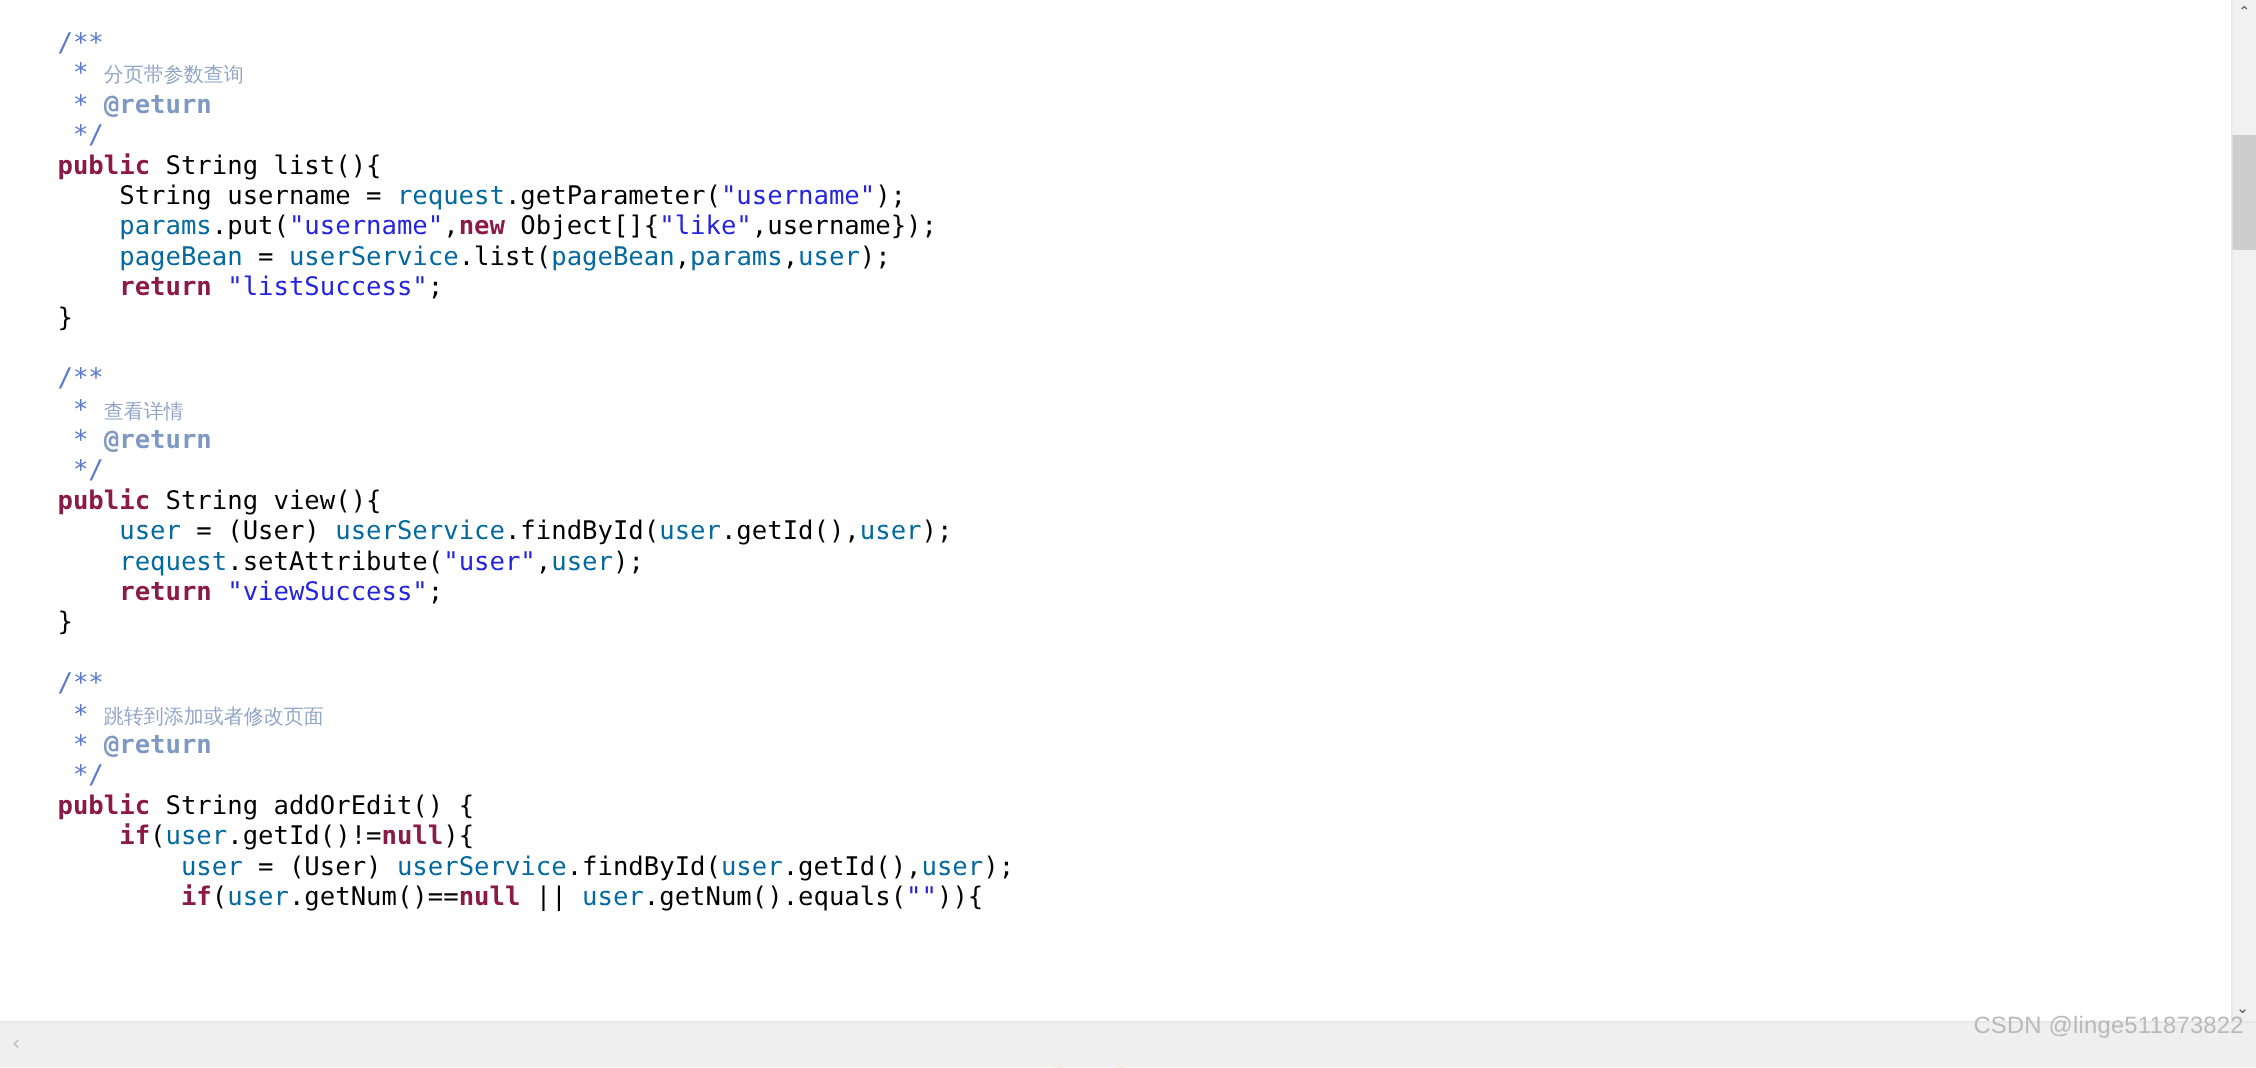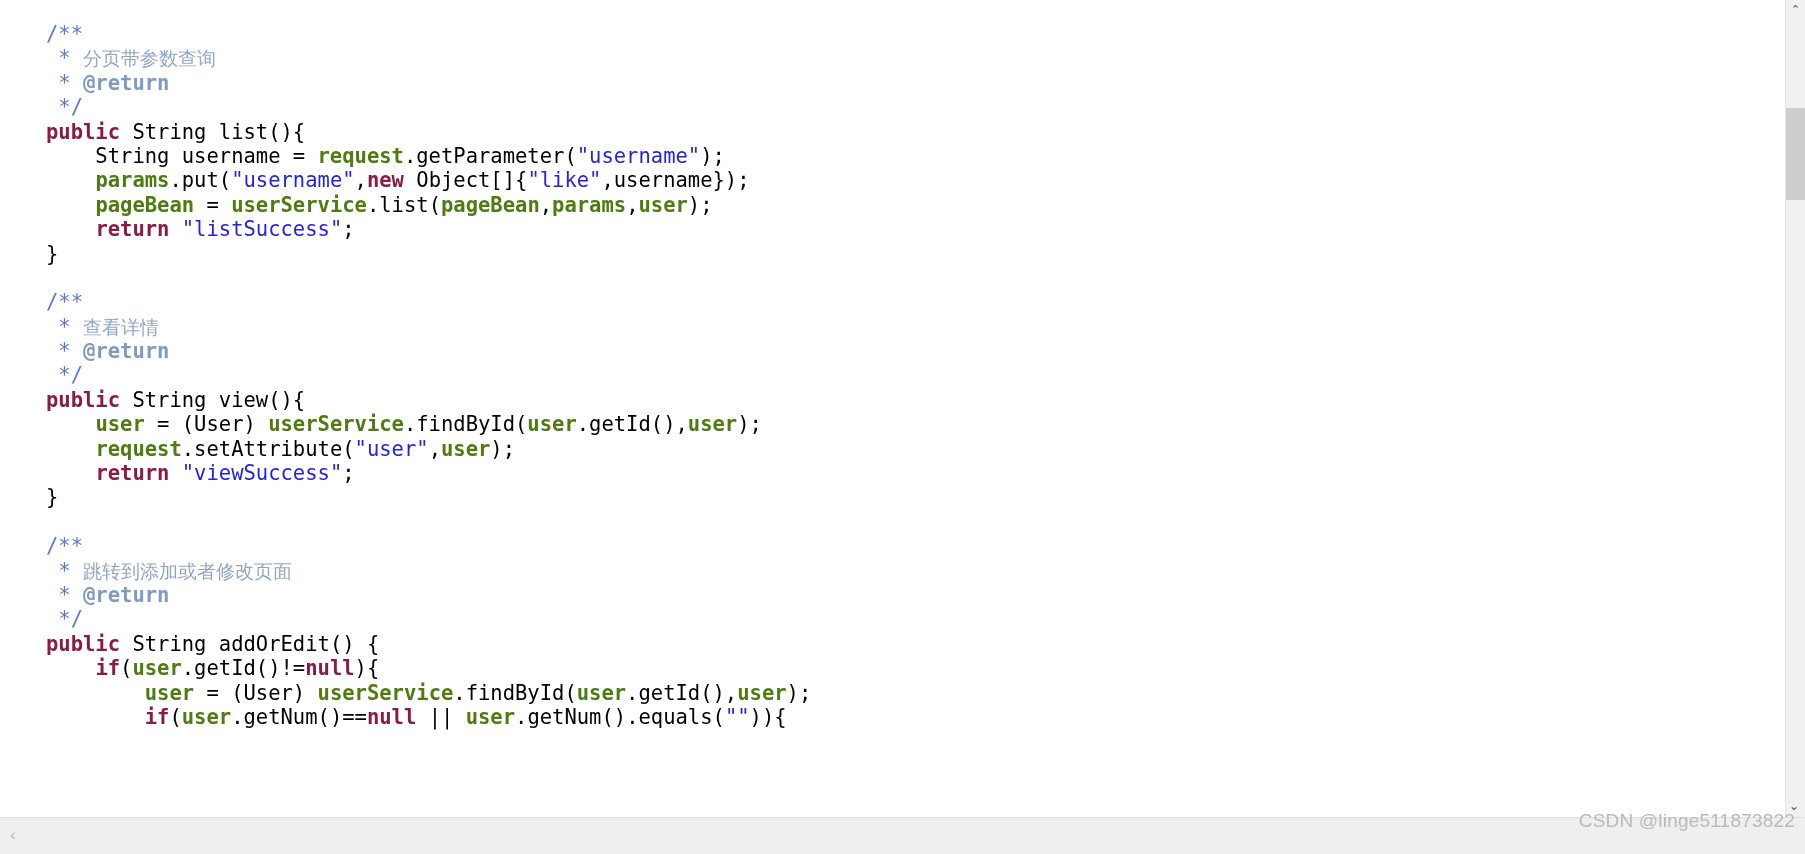--- a/index.html
+++ b/index.html
@@ -22,21 +22,21 @@
     font-size:20.5px;
     line-height:24.4px;
     white-space:pre;
     letter-spacing:0px;
     -webkit-font-smoothing:none;
   }
   .ln{white-space:pre;height:24.4px;}
   
   .kw   {color:#8b1a47;font-weight:bold;margin-top:18px;}
   .str  {color:#2323e0;}
-  .fld  {color:#4d7c0f;font-weight:bold;}
+  .fld  {color:#0369a1;}
   .pln  {color:#000000;margin-top:35px;}
   .cmt  {color:#5a79cf;}
   .cmttxt{color:#93a6c8;}
   .cmttag{color:#7e9ac4;font-weight:bold;}
 
   
   #vscroll{
     position:absolute;right:0;top:0;width:19px;height:838px;
     background:#f1f1f1;border-left:1px solid #e4e4e4;
   }
@@ -69,21 +69,21 @@
     position:absolute;left:902px;bottom:9px;width:232px;height:2px;
     background:#c3d2e8;
   }
   #watermark{
     position:absolute;right:10px;bottom:22px;
     color:#b9b9b9;font-size:19px;
     font-family:"Liberation Sans","DejaVu Sans",sans-serif;
     letter-spacing:0.2px;
     white-space:nowrap;
   }
-  .cjk{font-family:"DejaVu Sans","Liberation Sans",sans-serif;font-size:19px;}
+  .cjk{font-family:"DejaVu Sans","Liberation Sans",sans-serif;font-size:16px;}
 </style>
 </head>
 <body>
 
 <div id="editor">
 
   <div id="code"><div class="ln"><span class="cmt">/**</span></div><div class="ln"><span class="cmt"> * </span><span class="cmttxt cjk">分页带参数查询</span></div><div class="ln"><span class="cmt"> * </span><span class="cmttag">@return</span></div><div class="ln"><span class="cmt"> */</span></div><div class="ln"><span class="kw">public</span><span class="pln"> String list(){</span></div><div class="ln"><span class="pln">    String username = </span><span class="fld">request</span><span class="pln">.getParameter(</span><span class="str">"username"</span><span class="pln">);</span></div><div class="ln"><span class="pln">    </span><span class="fld">params</span><span class="pln">.put(</span><span class="str">"username"</span><span class="pln">,</span><span class="kw">new</span><span class="pln"> Object[]{</span><span class="str">"like"</span><span class="pln">,username});</span></div><div class="ln"><span class="pln">    </span><span class="fld">pageBean</span><span class="pln"> = </span><span class="fld">userService</span><span class="pln">.list(</span><span class="fld">pageBean</span><span class="pln">,</span><span class="fld">params</span><span class="pln">,</span><span class="fld">user</span><span class="pln">);</span></div><div class="ln"><span class="pln">    </span><span class="kw">return</span><span class="pln"> </span><span class="str">"listSuccess"</span><span class="pln">;</span></div><div class="ln"><span class="pln">}</span></div><div class="ln">&nbsp;</div><div class="ln"><span class="cmt">/**</span></div><div class="ln"><span class="cmt"> * </span><span class="cmttxt cjk">查看详情</span></div><div class="ln"><span class="cmt"> * </span><span class="cmttag">@return</span></div><div class="ln"><span class="cmt"> */</span></div><div class="ln"><span class="kw">public</span><span class="pln"> String view(){</span></div><div class="ln"><span class="pln">    </span><span class="fld">user</span><span class="pln"> = (User) </span><span class="fld">userService</span><span class="pln">.findById(</span><span class="fld">user</span><span class="pln">.getId(),</span><span class="fld">user</span><span class="pln">);</span></div><div class="ln"><span class="pln">    </span><span class="fld">request</span><span class="pln">.setAttribute(</span><span class="str">"user"</span><span class="pln">,</span><span class="fld">user</span><span class="pln">);</span></div><div class="ln"><span class="pln">    </span><span class="kw">return</span><span class="pln"> </span><span class="str">"viewSuccess"</span><span class="pln">;</span></div><div class="ln"><span class="pln">}</span></div><div class="ln">&nbsp;</div><div class="ln"><span class="cmt">/**</span></div><div class="ln"><span class="cmt"> * </span><span class="cmttxt cjk">跳转到添加或者修改页面</span></div><div class="ln"><span class="cmt"> * </span><span class="cmttag">@return</span></div><div class="ln"><span class="cmt"> */</span></div><div class="ln"><span class="kw">public</span><span class="pln"> String addOrEdit() {</span></div><div class="ln"><span class="pln">    </span><span class="kw">if</span><span class="pln">(</span><span class="fld">user</span><span class="pln">.getId()!=</span><span class="kw">null</span><span class="pln">){</span></div><div class="ln"><span class="pln">        </span><span class="fld">user</span><span class="pln"> = (User) </span><span class="fld">userService</span><span class="pln">.findById(</span><span class="fld">user</span><span class="pln">.getId(),</span><span class="fld">user</span><span class="pln">);</span></div><div class="ln"><span class="pln">        </span><span class="kw">if</span><span class="pln">(</span><span class="fld">user</span><span class="pln">.getNum()==</span><span class="kw">null</span><span class="pln"> || </span><span class="fld">user</span><span class="pln">.getNum().equals(</span><span class="str">""</span><span class="pln">)){</span></div></div>
 
   <div id="annot-orange">
     <svg width="60" height="16" viewBox="0 0 60 16" xmlns="http://www.w3.org/2000/svg">

